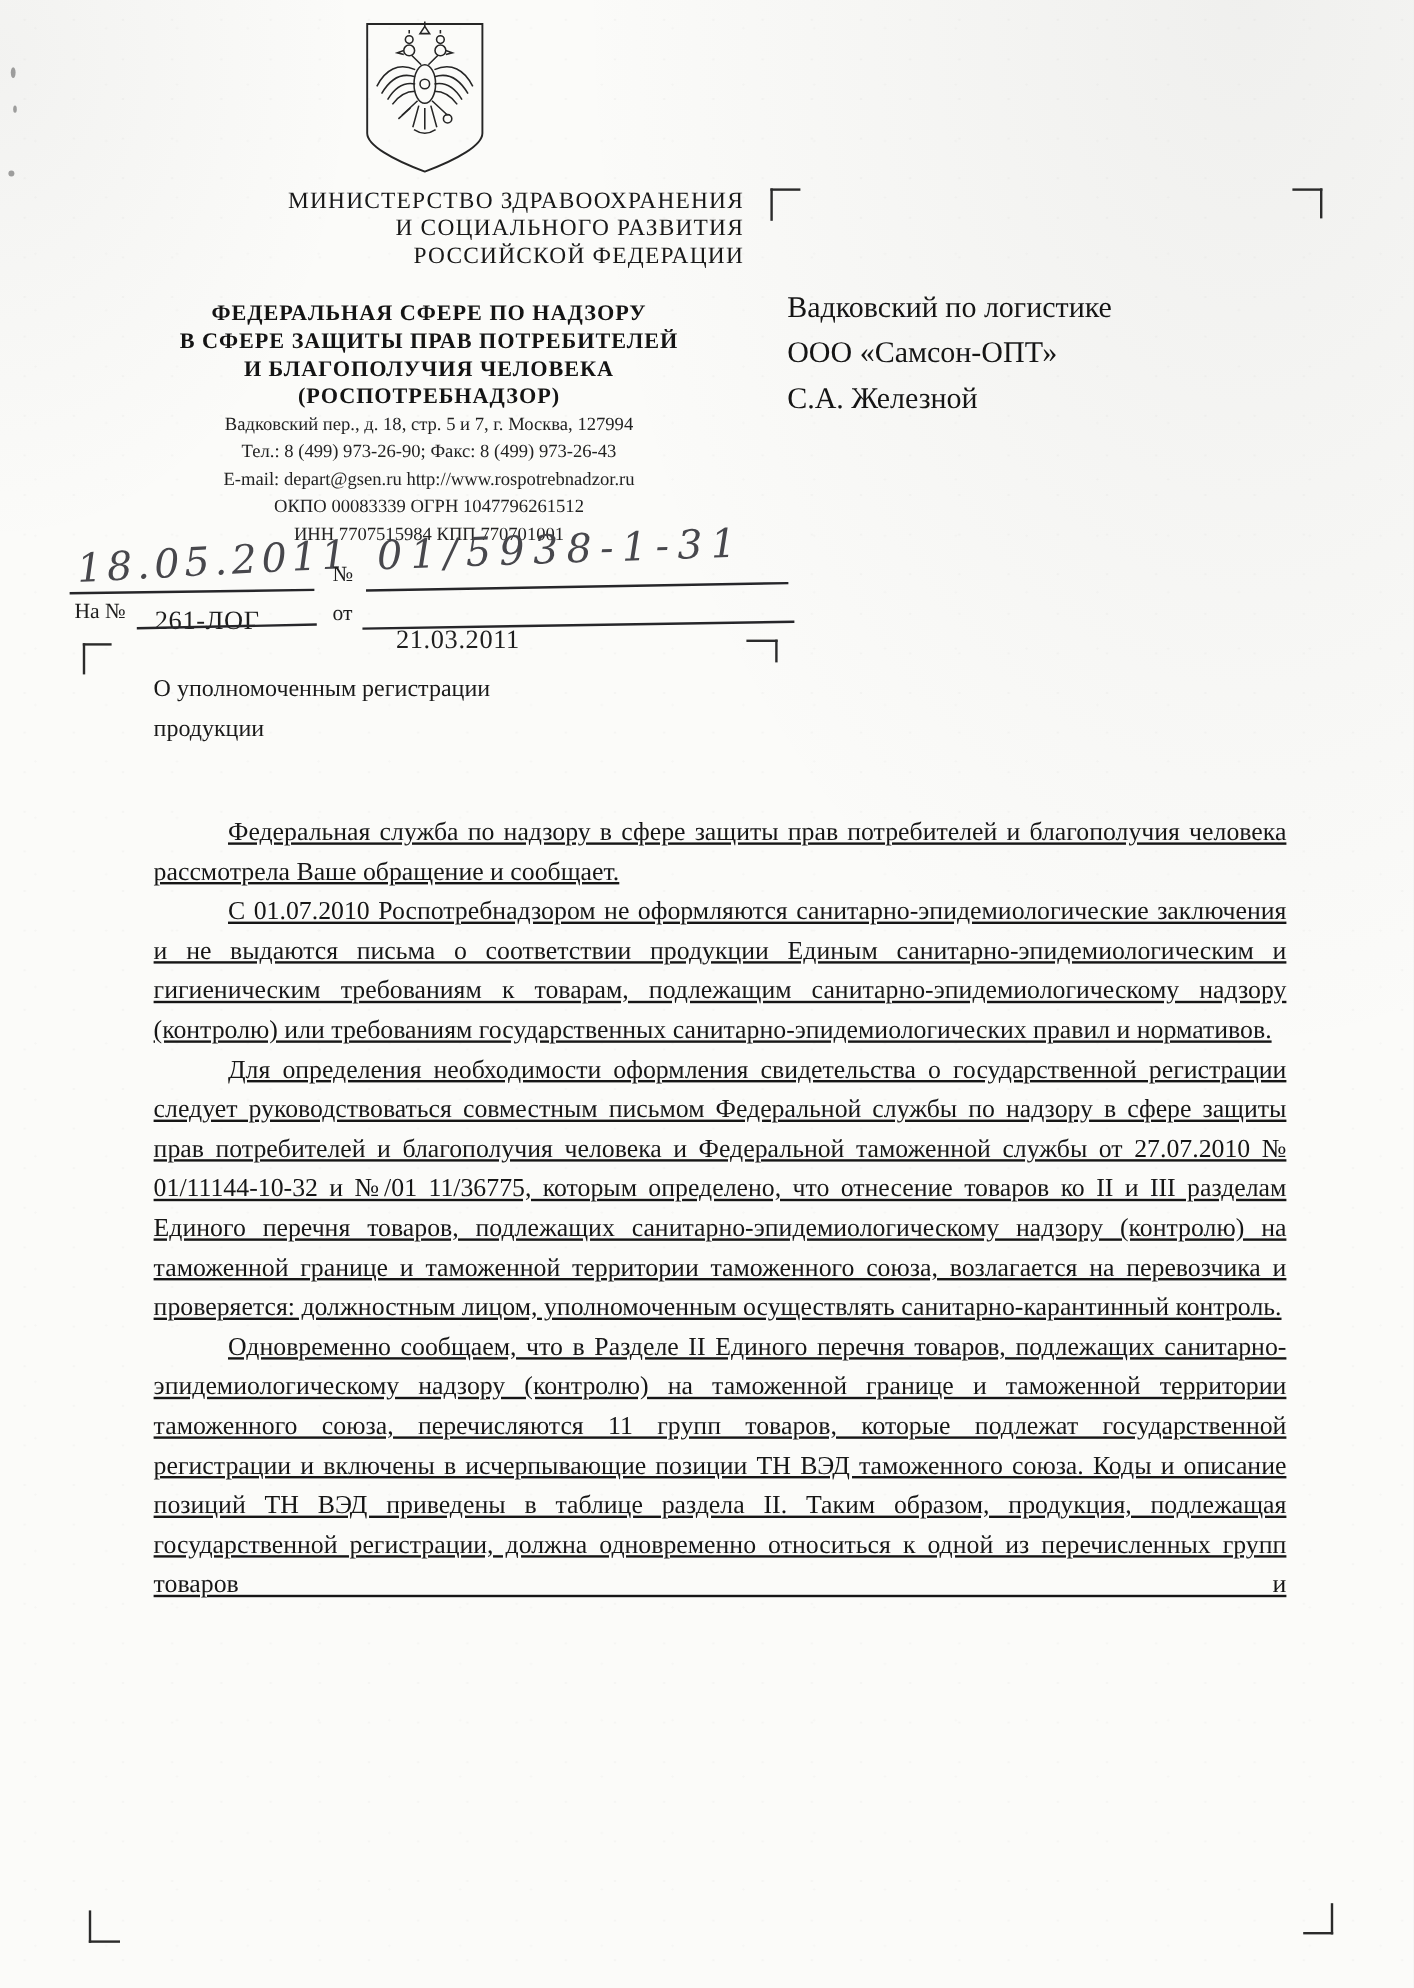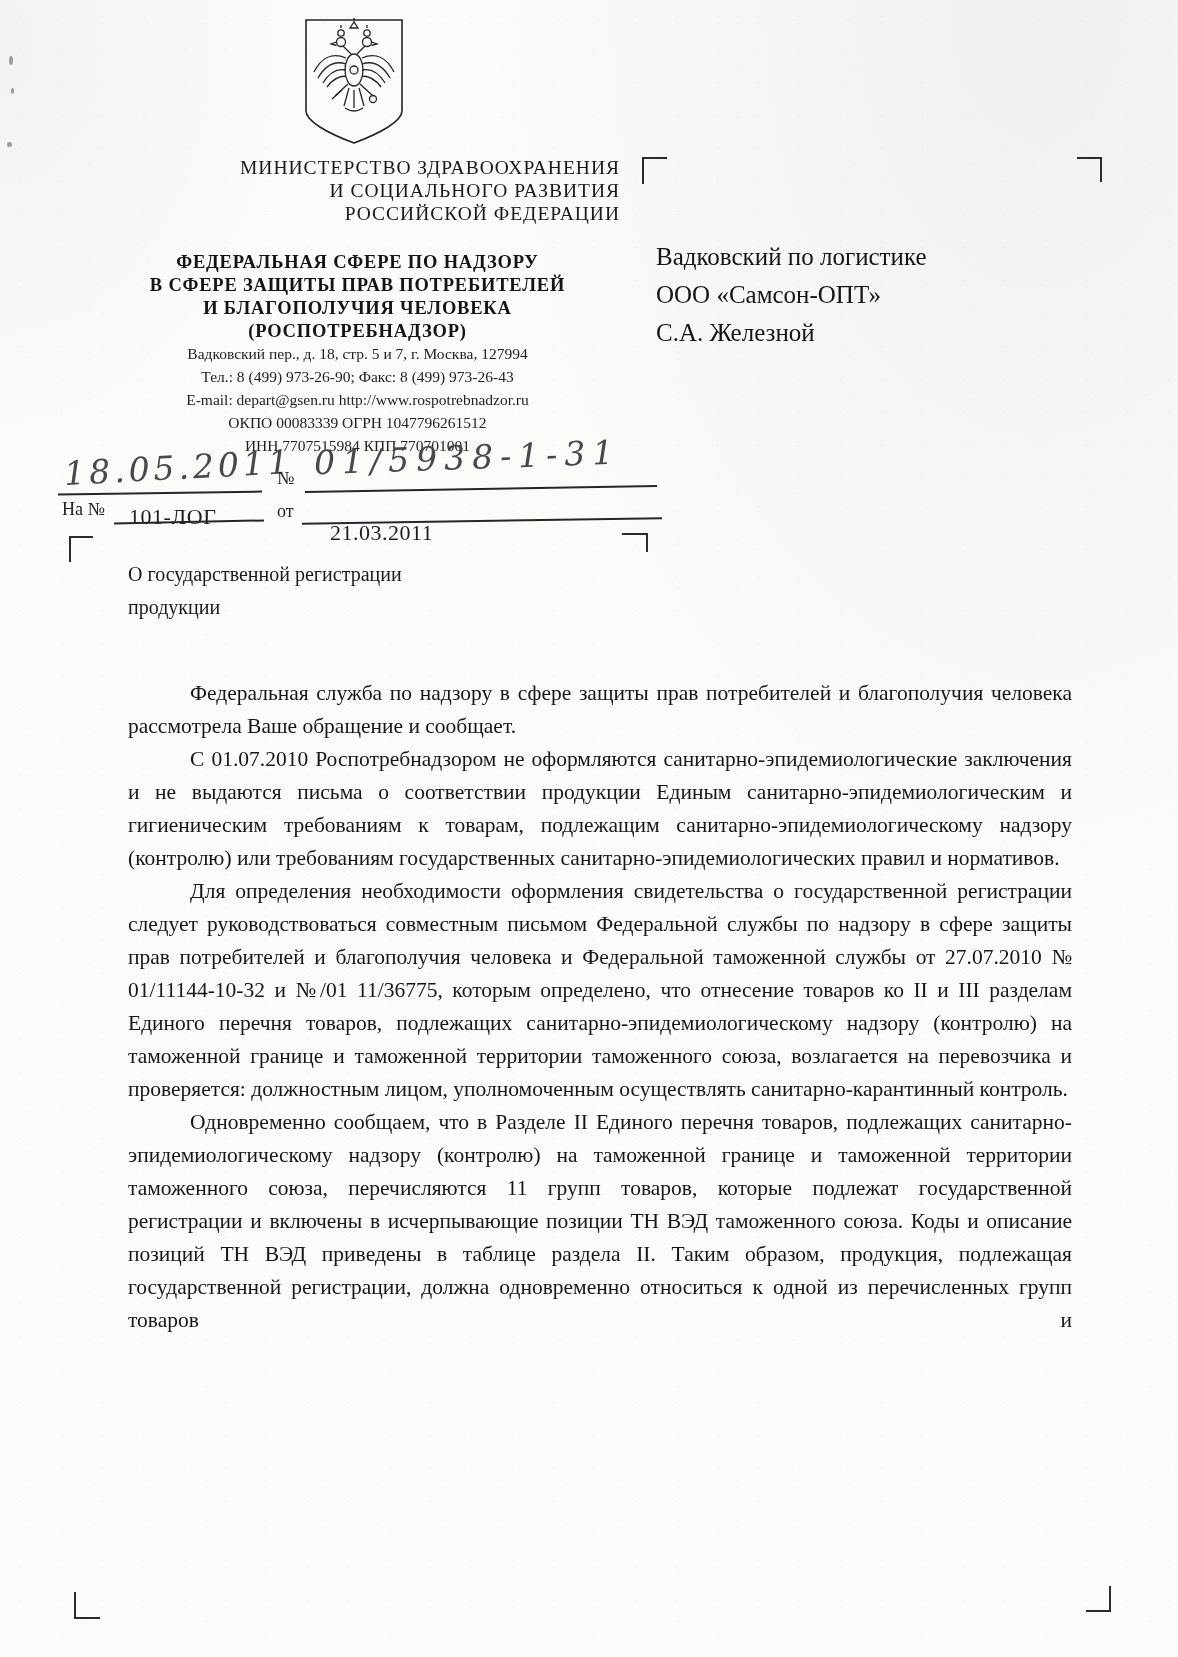--- a/index.html
+++ b/index.html
@@ -41,21 +41,21 @@
   .na-label{left:62px;top:499px;font-size:18px;}
   .ot-label{left:277px;top:501px;font-size:18px;}
   .in-num{left:129px;top:504px;font-size:22px;letter-spacing:0.5px;}
   .in-date{left:330px;top:520px;font-size:22px;letter-spacing:0.5px;}
   .u-innum{left:114px;top:521px;width:150px;transform:rotate(-1.2deg);}
   .u-indate{left:302px;top:520px;width:360px;transform:rotate(-0.9deg);}
   
   .subject{left:128px;top:558px;width:430px;font-size:20px;line-height:33px;color:#1a1a1a;}
   .body-text{left:128px;top:677px;width:944px;
     font-size:21.5px;line-height:33px;text-align:justify;color:#161616;}
-  .body-text p{margin:0;text-indent:62px;}
+  .body-text p{margin:0;text-indent:62px;text-decoration:underline;}
   .body-text p.justify-last{text-align-last:justify;}
   
   .mark{position:absolute;}
   .mark.tl{border-top:2px solid #2b2b2b;border-left:2px solid #2b2b2b;}
   .mark.tr{border-top:2px solid #2b2b2b;border-right:2px solid #2b2b2b;}
   .mark.bl{border-bottom:2px solid #2b2b2b;border-left:2px solid #2b2b2b;}
   .mark.br{border-bottom:2px solid #2b2b2b;border-right:2px solid #2b2b2b;}
   .m1{left:642px;top:157px;width:23px;height:25px;}
   .m2{left:1077px;top:157px;width:23px;height:23px;}
   .m3{left:69px;top:536px;width:22px;height:24px;}
@@ -145,28 +145,28 @@
     <div>С.А. Железной</div>
   </div>
 
   <div class="abs hw hw-date">18.05.2011</div>
   <div class="abs rule u-date"></div>
   <div class="abs no-sign">№</div>
   <div class="abs hw hw-num">01/5938-1-31</div>
   <div class="abs rule u-num"></div>
 
   <div class="abs na-label">На №</div>
-  <div class="abs in-num">101-ЛОГ</div>
+  <div class="abs in-num">261-ЛОГ</div>
   <div class="abs rule u-innum"></div>
   <div class="abs ot-label">от</div>
   <div class="abs in-date">21.03.2011</div>
   <div class="abs rule u-indate"></div>
 
   <div class="abs subject">
-    <div>О государственной регистрации</div>
+    <div>О уполномоченным регистрации</div>
     <div>продукции</div>
   </div>
 
   <div class="abs body-text">
     <p>Федеральная служба по надзору в сфере защиты прав потребителей и благополучия человека рассмотрела Ваше обращение и сообщает.</p>
     <p>С 01.07.2010 Роспотребнадзором не оформляются санитарно-эпидемиологические заключения и не выдаются письма о соответствии продукции Единым санитарно-эпидемиологическим и гигиеническим требованиям к товарам, подлежащим санитарно-эпидемиологическому надзору (контролю) или требованиям государственных санитарно-эпидемиологических правил и нормативов.</p>
     <p>Для определения необходимости оформления свидетельства о государственной регистрации следует руководствоваться совместным письмом Федеральной службы по надзору в сфере защиты прав потребителей и благополучия человека и Федеральной таможенной службы от 27.07.2010 № 01/11144-10-32 и №/01 11/36775, которым определено, что отнесение товаров ко II и III разделам Единого перечня товаров, подлежащих санитарно-эпидемиологическому надзору (контролю) на таможенной границе и таможенной территории таможенного союза, возлагается на перевозчика и проверяется: должностным лицом, уполномоченным осуществлять санитарно-карантинный контроль.</p>
     <p class="justify-last">Одновременно сообщаем, что в Разделе II Единого перечня товаров, подлежащих санитарно-эпидемиологическому надзору (контролю) на таможенной границе и таможенной территории таможенного союза, перечисляются 11 групп товаров, которые подлежат государственной регистрации и включены в исчерпывающие позиции ТН ВЭД таможенного союза. Коды и описание позиций ТН ВЭД приведены в таблице раздела II. Таким образом, продукция, подлежащая государственной регистрации, должна одновременно относиться к одной из перечисленных групп товаров и</p>
   </div>
 

